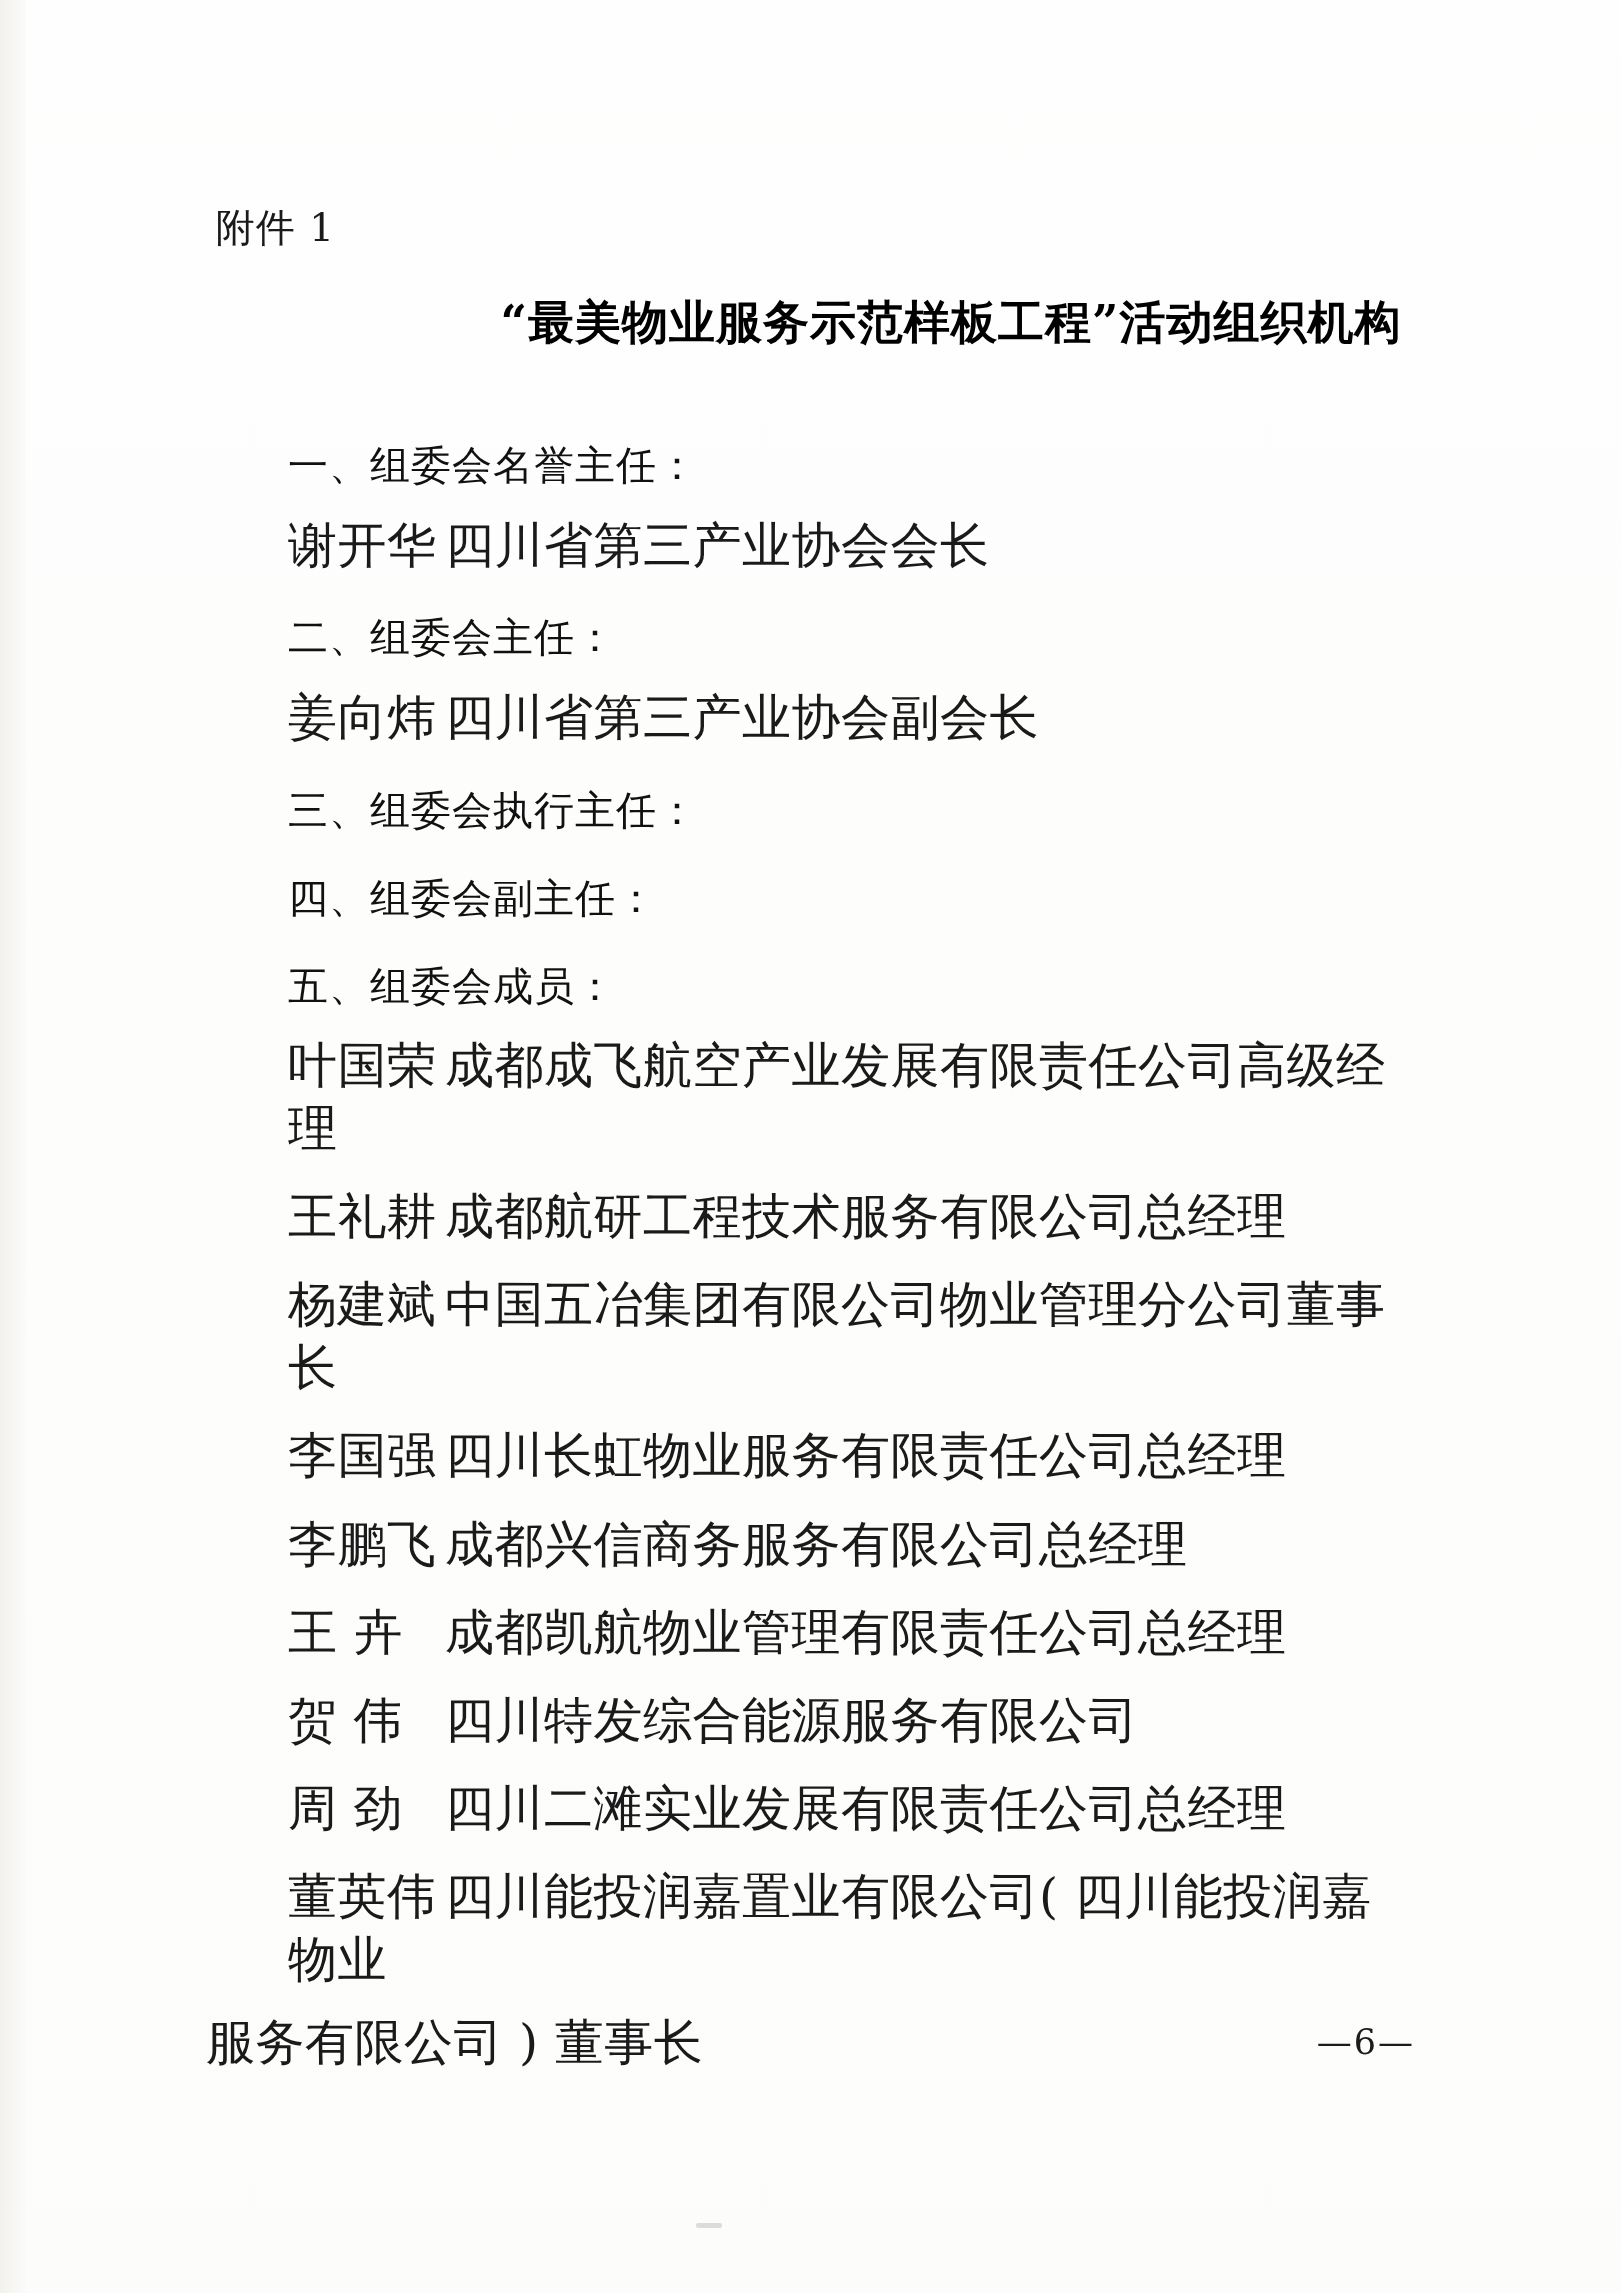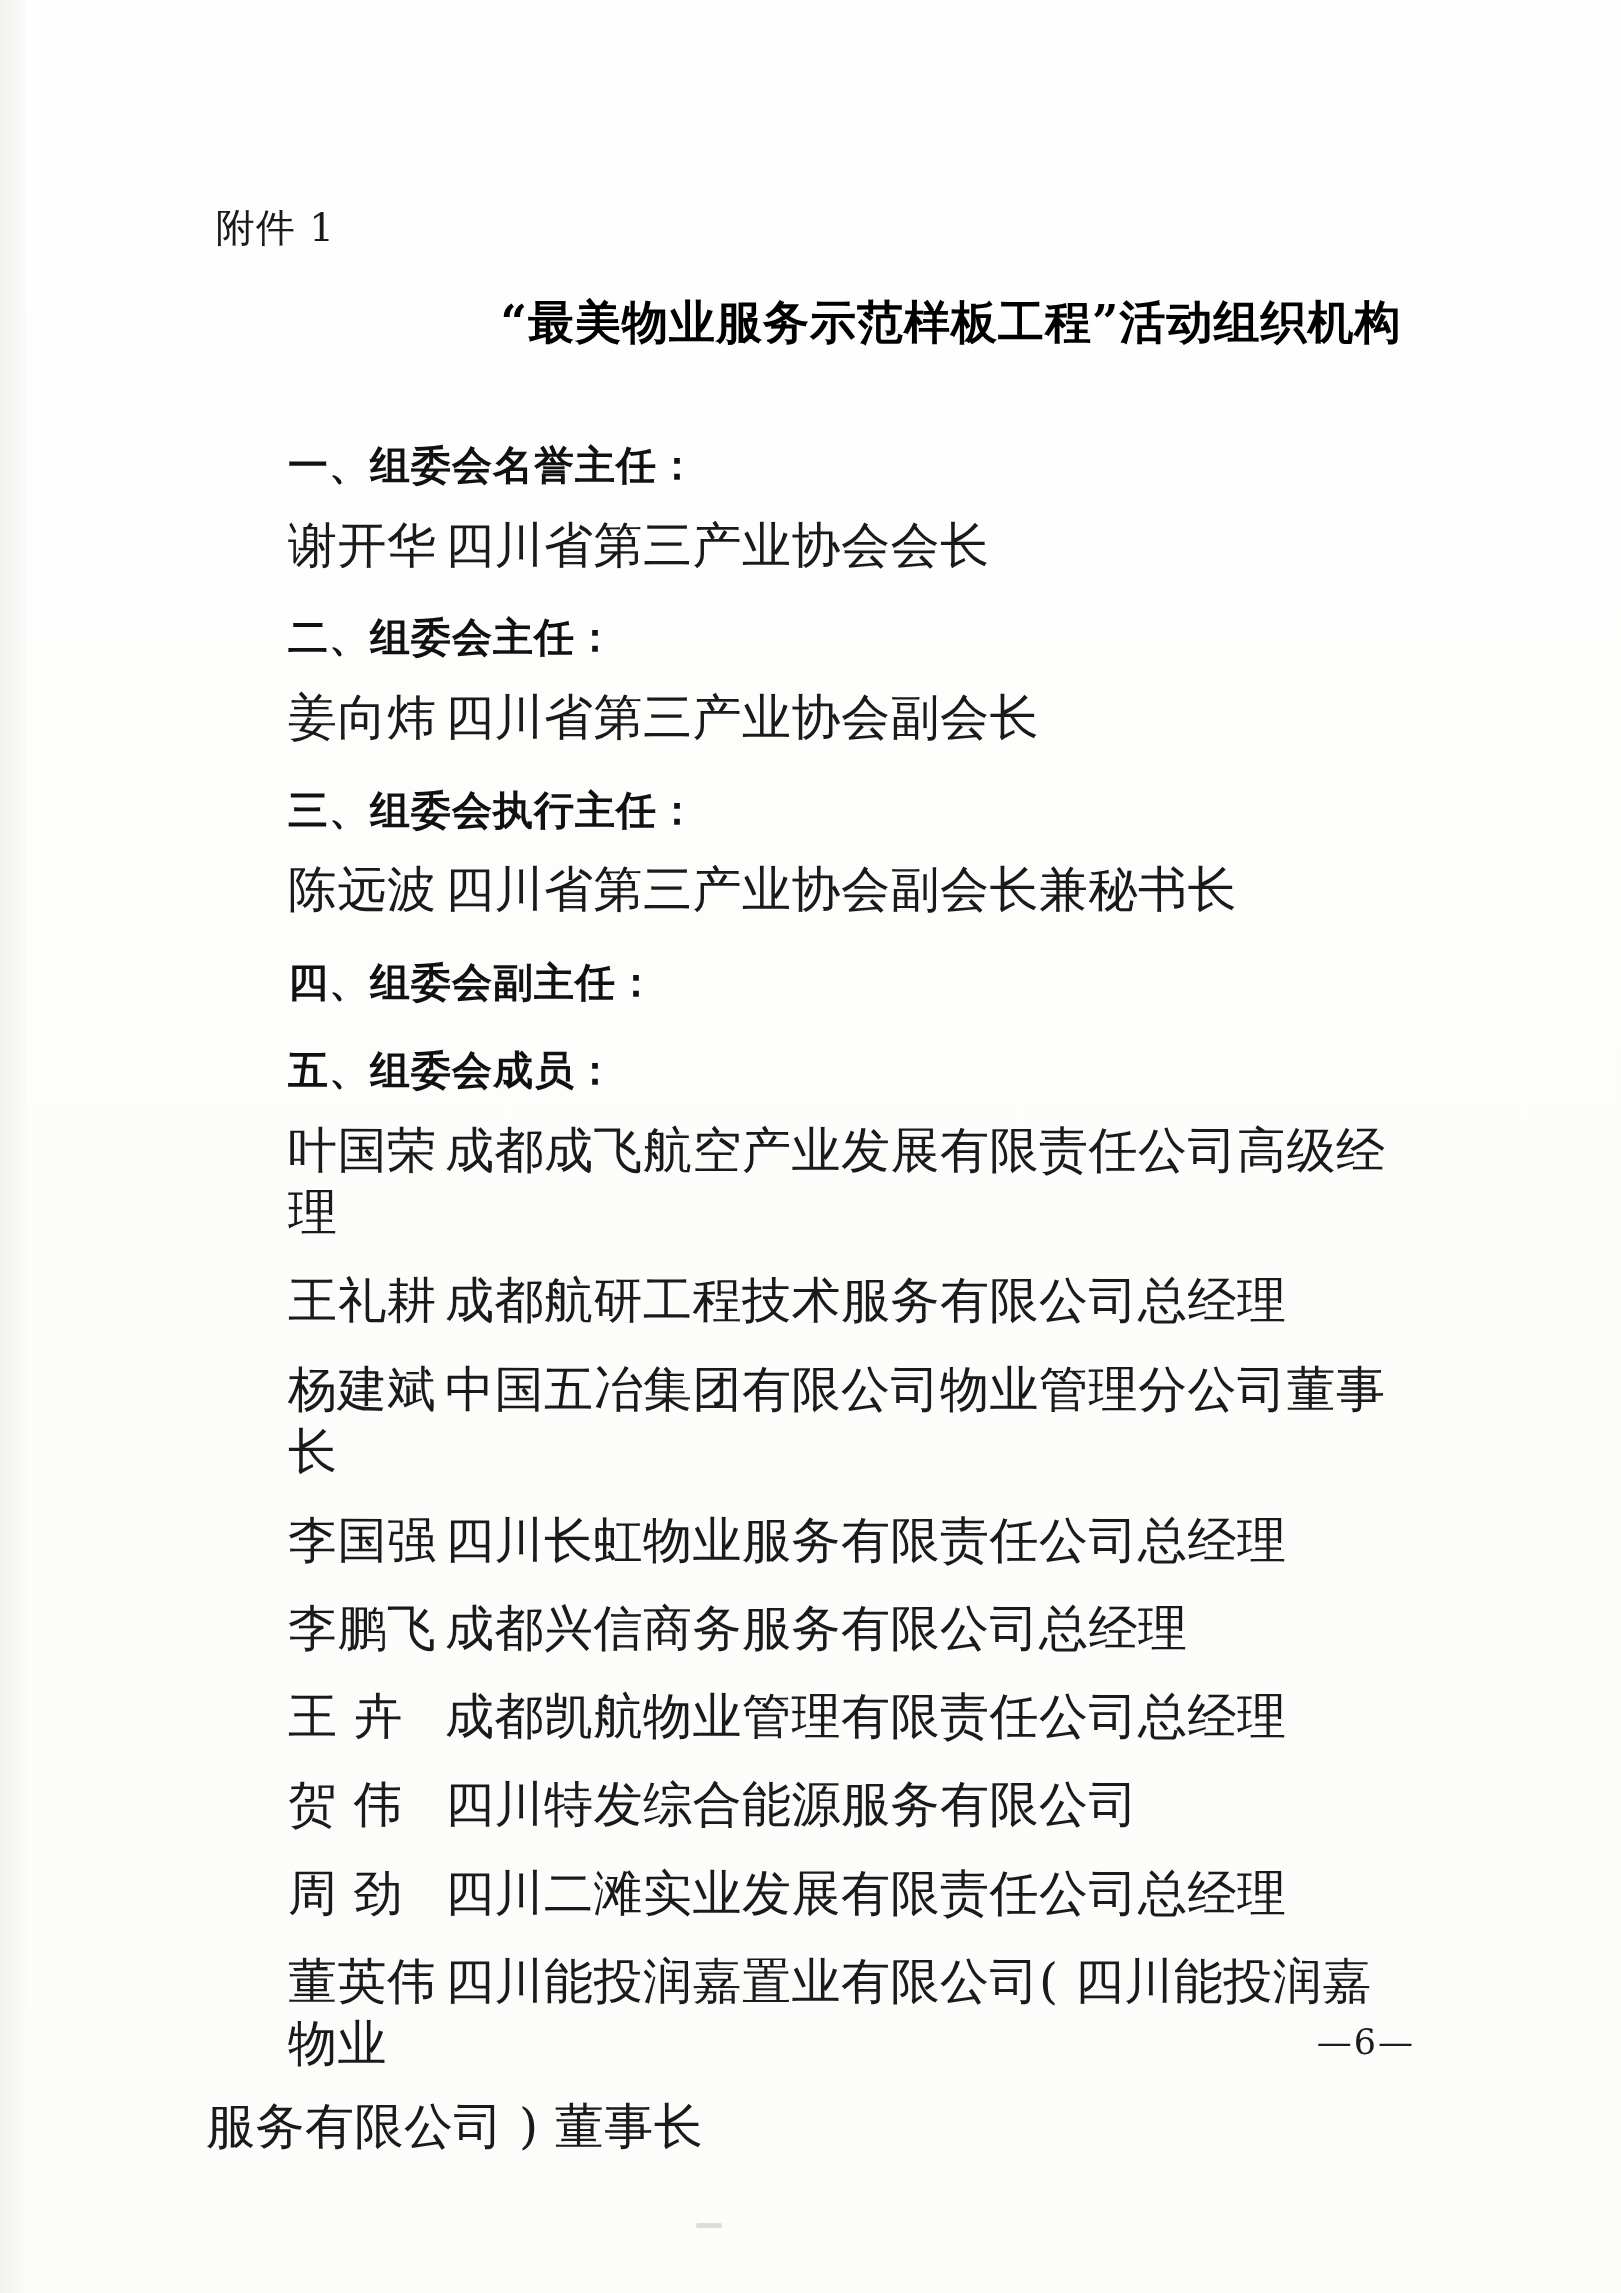--- a/index.html
+++ b/index.html
@@ -43,21 +43,21 @@
     font-size: 46px;
     font-weight: bold;
     text-align: right;
     letter-spacing: 1px;
     color: #000;
     margin: 0 0 84px 0;
     padding-right: 19.6px;
   }
   .section-heading {
     font-size: 40px;
-    font-weight: bold;
+    font-weight: normal;
     color: #111;
     margin: 0 0 21.6px 0;
     padding-left: 82px;
     letter-spacing: 1px;
   }
   .entry {
     font-size: 49px;
     color: #1a1a1a;
     margin: 0 0 29px 0;
     padding-left: 82px;
@@ -122,23 +122,20 @@
 
     <div class="group">
       <p class="section-heading">二、组委会主任：</p>
       <p class="entry">
         <span class="nm">姜向炜</span><span class="dt">四川省第三产业协会副会长</span>
       </p>
     </div>
 
     <div class="group">
       <p class="section-heading">三、组委会执行主任：</p>
-      <p class="entry">
-        <span class="nm">陈远波</span><span class="dt">四川省第三产业协会副会长兼秘书长</span>
-      </p>
     </div>
 
     <div class="group">
       <p class="section-heading">四、组委会副主任：</p>
     </div>
 
     <div class="group members">
       <p class="section-heading">五、组委会成员：</p>
 
       <p class="entry">

